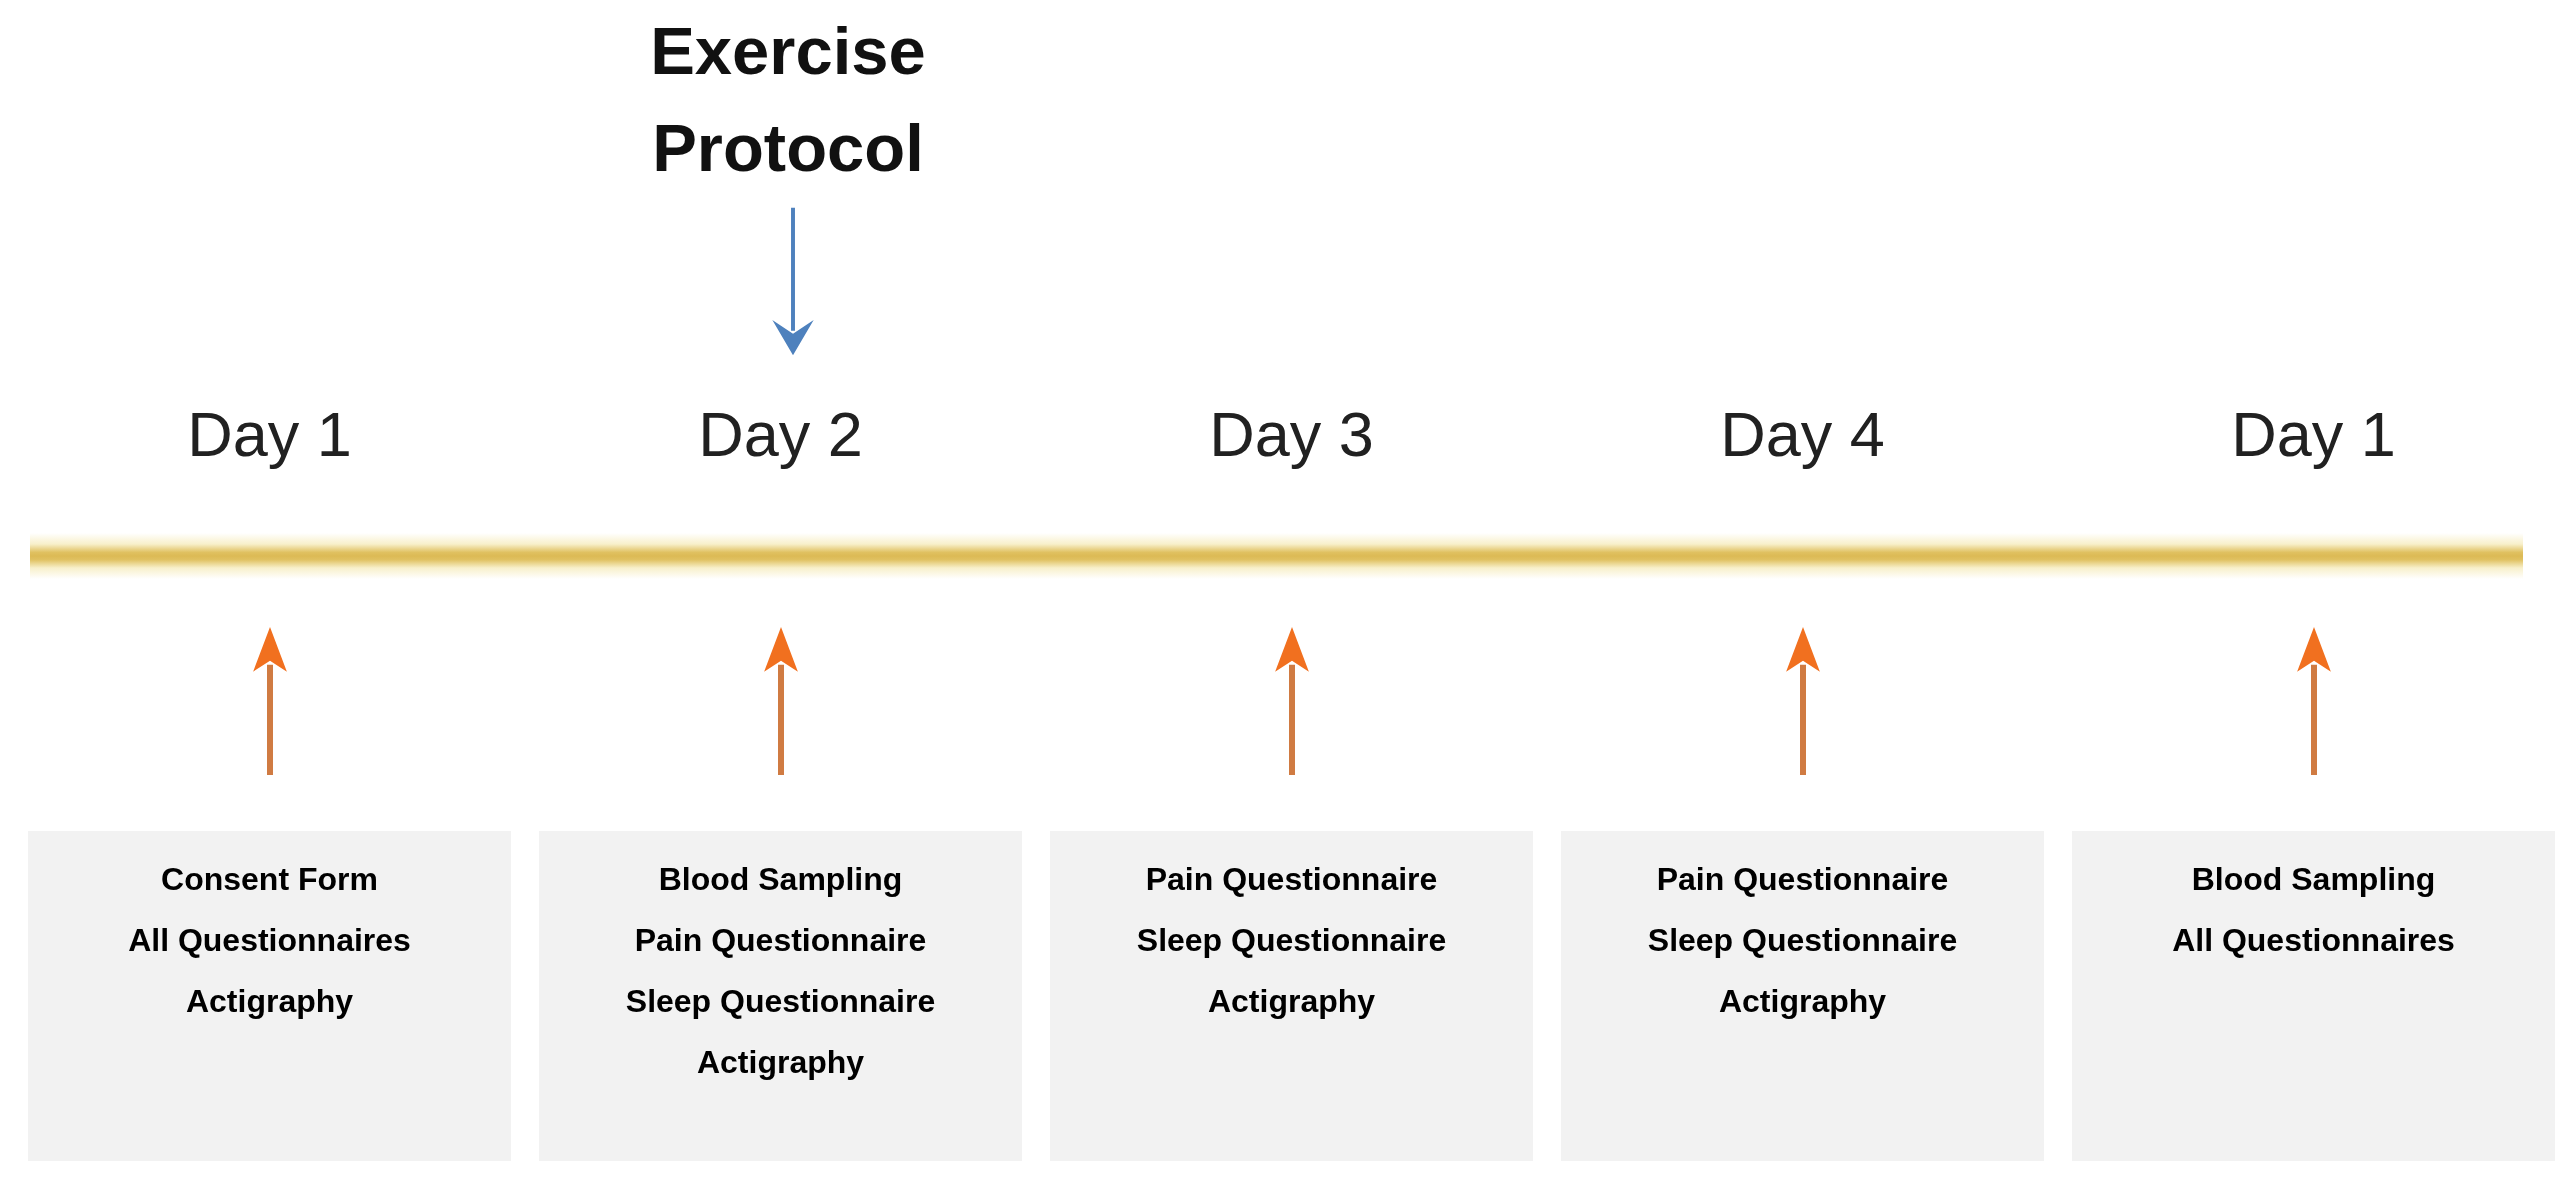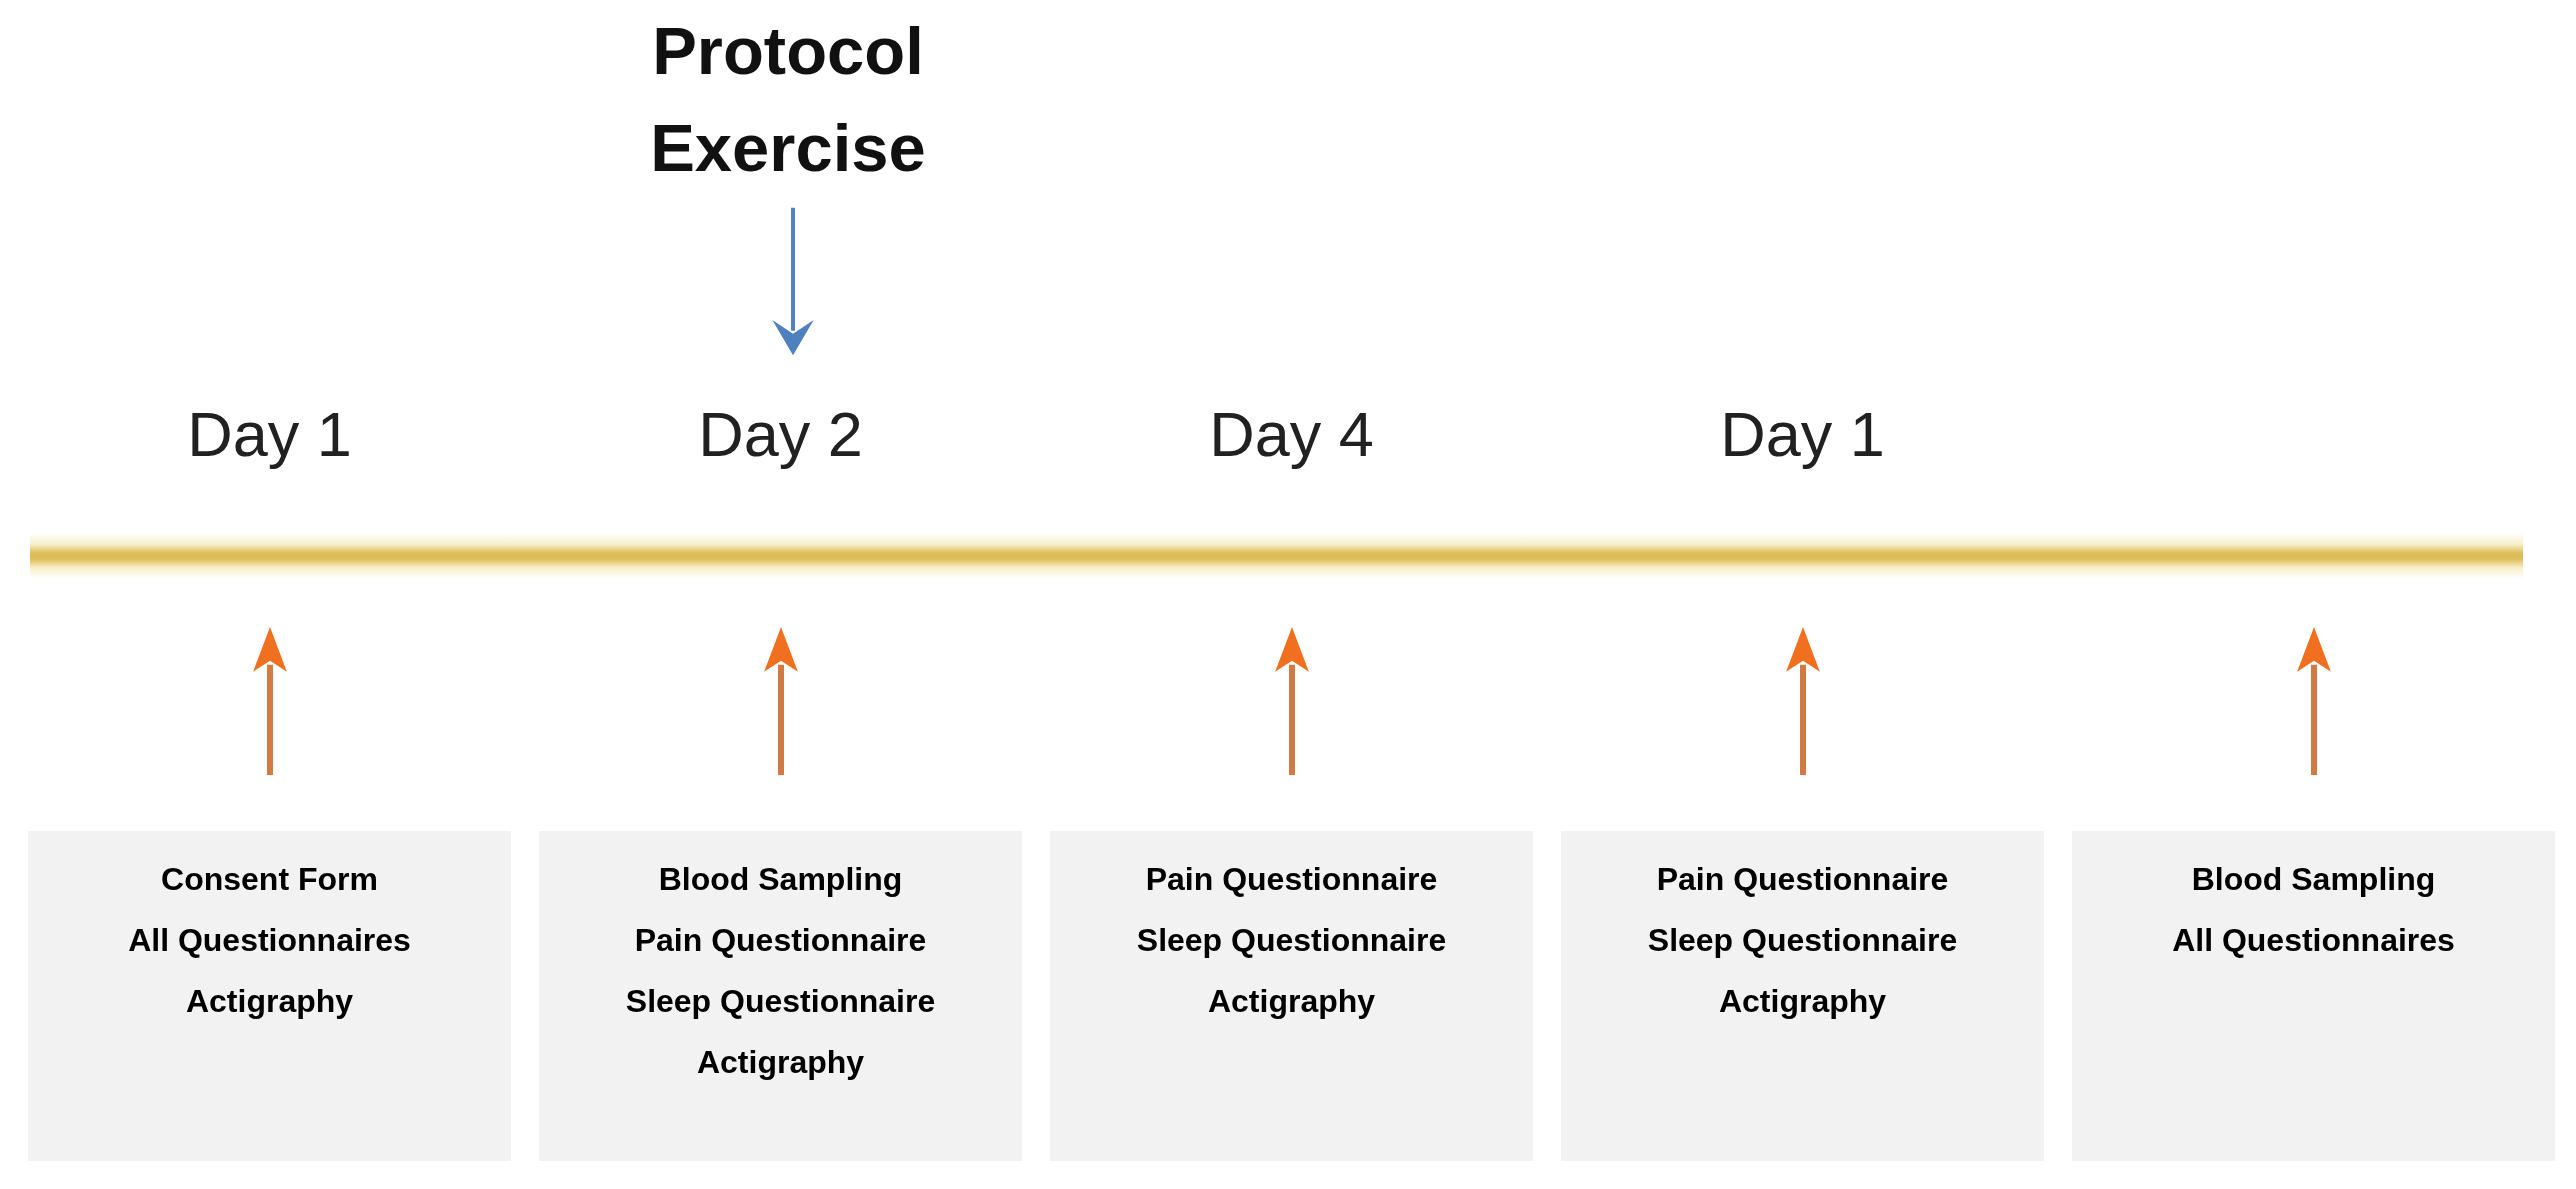--- a/index.html
+++ b/index.html
@@ -74,32 +74,33 @@
     color: #000000;
   }
   .daybox .line { line-height: 61px; }
 </style>
 </head>
 <body>
 
 <div class="canvas">
 
   <div class="title">
+    <div>Exercise</div>
     <div>Protocol</div>
-    <div>Exercise</div>
   </div>
 
   <svg class="blue-arrow" width="63" height="155" viewBox="0 0 64 156" xmlns="http://www.w3.org/2000/svg">
     <line x1="32" y1="3" x2="32" y2="128" stroke-width="4" stroke="#4e81bd"></line>
     <path d="M 11 117 L 32 153 L 53 117 L 32 131 Z" fill="#4e81bd"></path>
   </svg>
 
   <div class="day-row">
     <div class="day-label">Day 1</div>
     <div class="day-label">Day 2</div>
+    <div class="day-label">Day 3</div>
     <div class="day-label">Day 4</div>
     <div class="day-label">Day 1</div>
   </div>
 
   <div class="timeline-line"></div>
 
   <div class="arrow-row">
     <div class="arrow-cell">
       <svg width="44" height="153" viewBox="0 0 44 154" xmlns="http://www.w3.org/2000/svg">
         <line x1="22" y1="40" x2="22" y2="151" stroke-width="6" stroke="#d07b42"></line>

